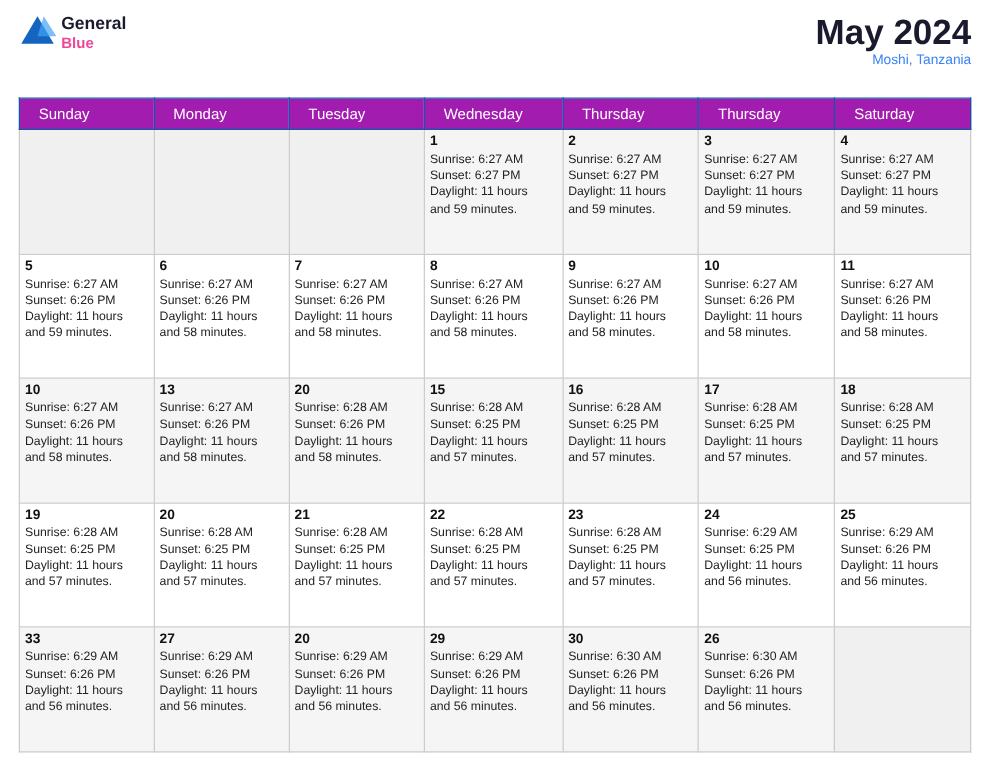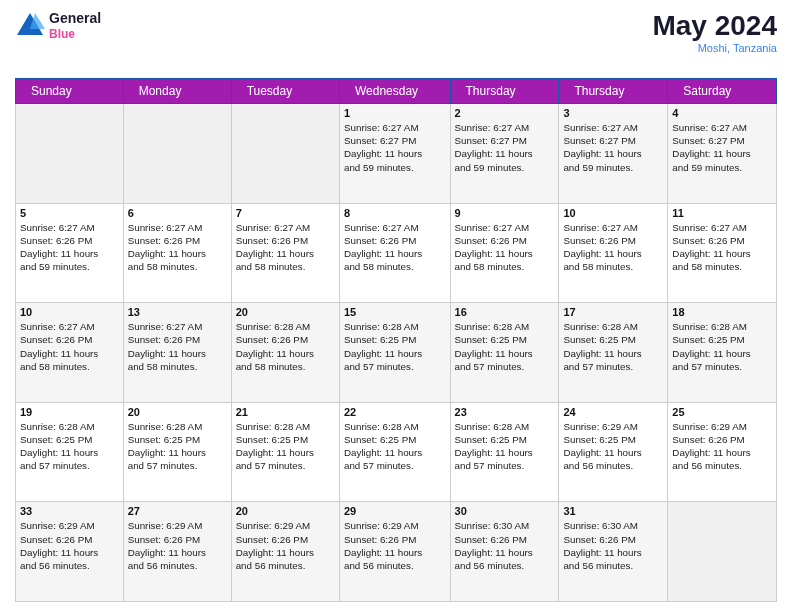--- a/index.html
+++ b/index.html
@@ -338,21 +338,21 @@
 and 56 minutes.</div>
           </td>
           <td>
             <div class="day-num">30</div>
             <div class="day-info" style="white-space: pre-line;">Sunrise: 6:30 AM
 Sunset: 6:26 PM
 Daylight: 11 hours
 and 56 minutes.</div>
           </td>
           <td>
-            <div class="day-num">31</div>
+            <div class="day-num">26</div>
             <div class="day-info" style="white-space: pre-line;">Sunrise: 6:30 AM
 Sunset: 6:26 PM
 Daylight: 11 hours
 and 56 minutes.</div>
           </td>
           <td class="empty-cell"></td>
         </tr>
       </tbody>
   </table>
 </div>

